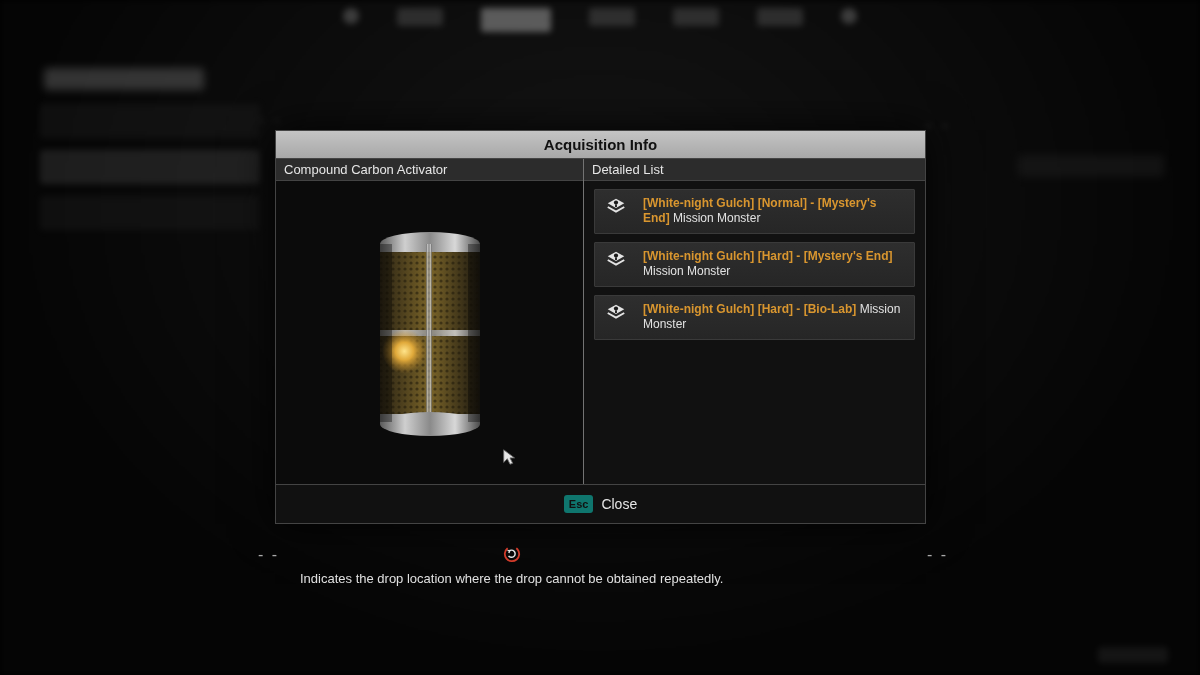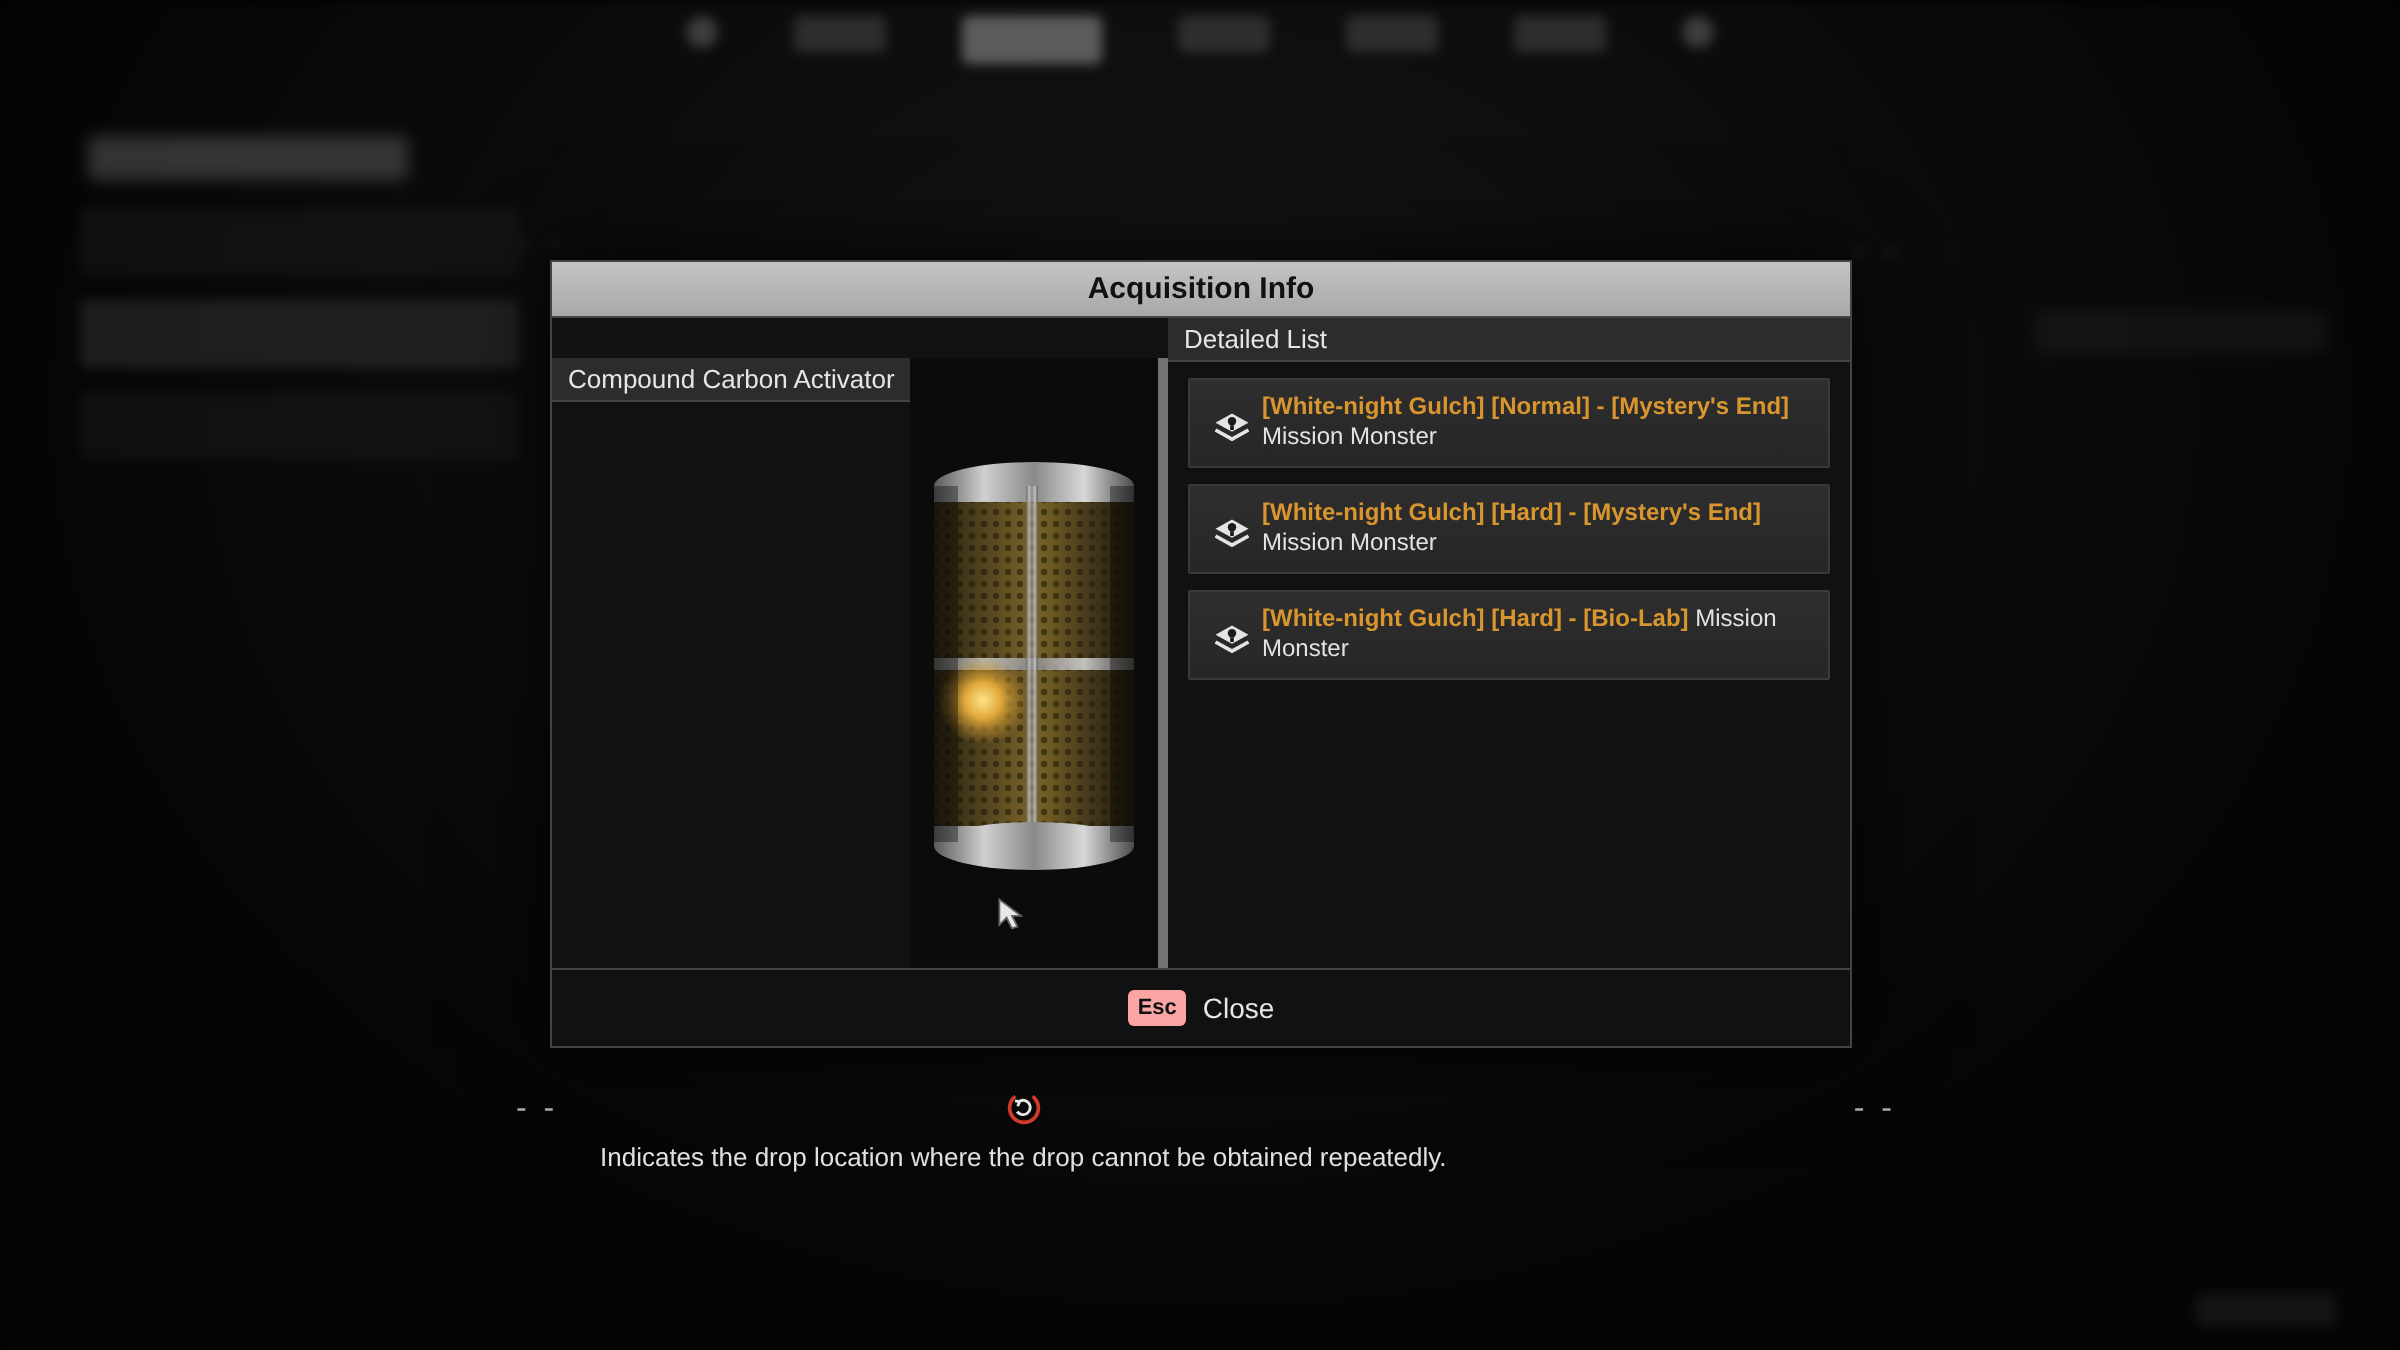--- a/index.html
+++ b/index.html
@@ -48,22 +48,22 @@
     color: #111; font-size: 15px; font-weight: 600;
     border-bottom: 1px solid #444;
   }
   .cols {
     display: flex;
     border-bottom: 1px solid #444;
     height: 326px;
   }
   .col-left {
     width: 308px;
-    border-right: 5px solid #737373;
-    display: flex; flex-direction: row; margin-top: 20px;
+    border-right: 1px solid #737373;
+    display: flex; flex-direction: column;
   }
   .col-right {
     flex: 1;
     display: flex; flex-direction: column;
   }
   .head-row {
     height: 22px;
     padding: 0 8px;
     font-size: 13px;
     color: #e6e6e6;
@@ -89,21 +89,21 @@
   }
 
   
   .canister { position: relative; width: 116px; height: 206px; }
 
   .list {
     padding: 8px 10px 0 10px;
     display: flex; flex-direction: column; gap: 8px;
   }
   .entry {
-    display: flex; align-items: flex-end; gap: 4px;
+    display: flex; align-items: flex-start; gap: 16px;
     padding: 6px 10px 7px 10px;
     background: linear-gradient(#2e2e2e,#262626);
     border: 1px solid #3a3a3a;
     border-radius: 1px;
     cursor: pointer;
   }
   .loc-icon { width: 22px; height: 22px; flex: none; }
   .entry-text { font-size: 12px; line-height: 1.25; color: #e2e2e2; }
   .entry-text .path { color: #d9962f; font-weight: 600; }
 
@@ -112,21 +112,21 @@
     display: flex; align-items: center; justify-content: center;
     gap: 8px;
     background: #111;
     color: #e6e6e6;
     font-size: 14px;
     cursor: pointer;
   }
   .keycap {
     display: inline-flex; align-items: center; justify-content: center;
     min-width: 26px; height: 18px; padding: 0 5px;
-    background: #fca5a5; color: #111; font-size: 11px; font-weight: 700;
+    background: #0f766e; color: #111; font-size: 11px; font-weight: 700;
     border-radius: 3px;
   }
 
   .legend {
     position: absolute;
     left: 300px; top: 545px;
     display: flex; align-items: center; gap: 8px;
     color: #e0e0e0; font-size: 13px; flex-direction: column;
   }
   .dashes-l { position:absolute; left:258px; top:546px; color:#aaa; font-size:16px; letter-spacing:2px; }

